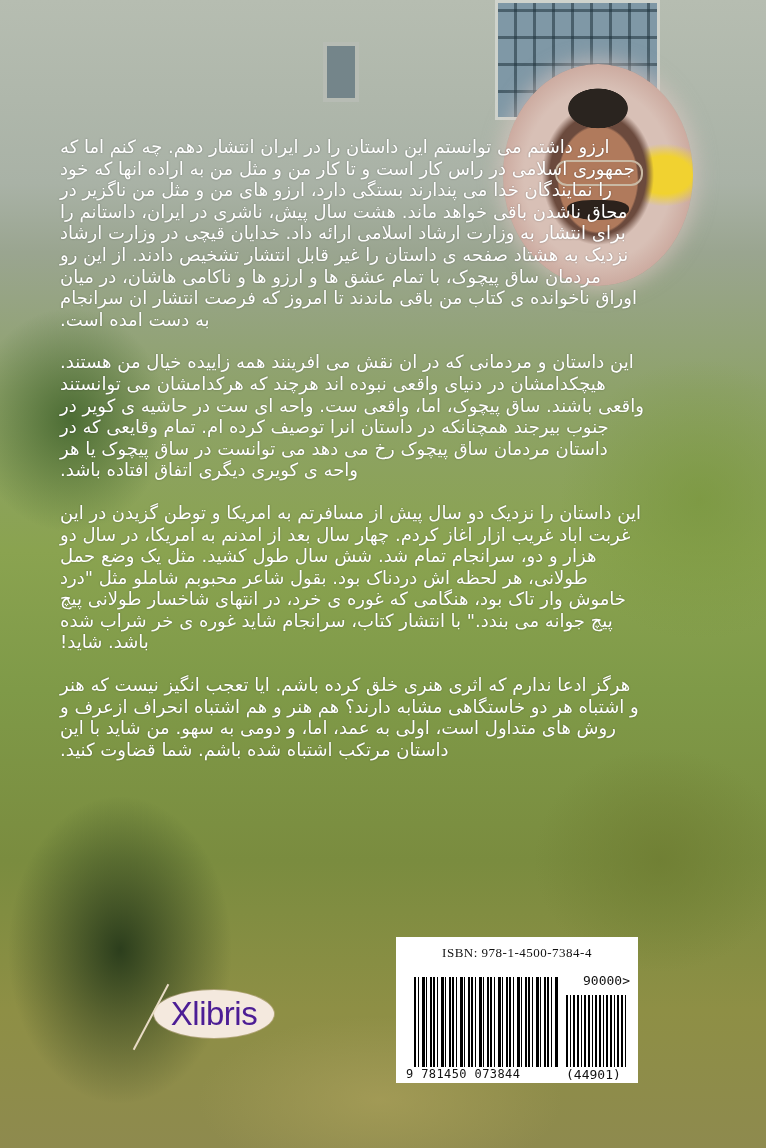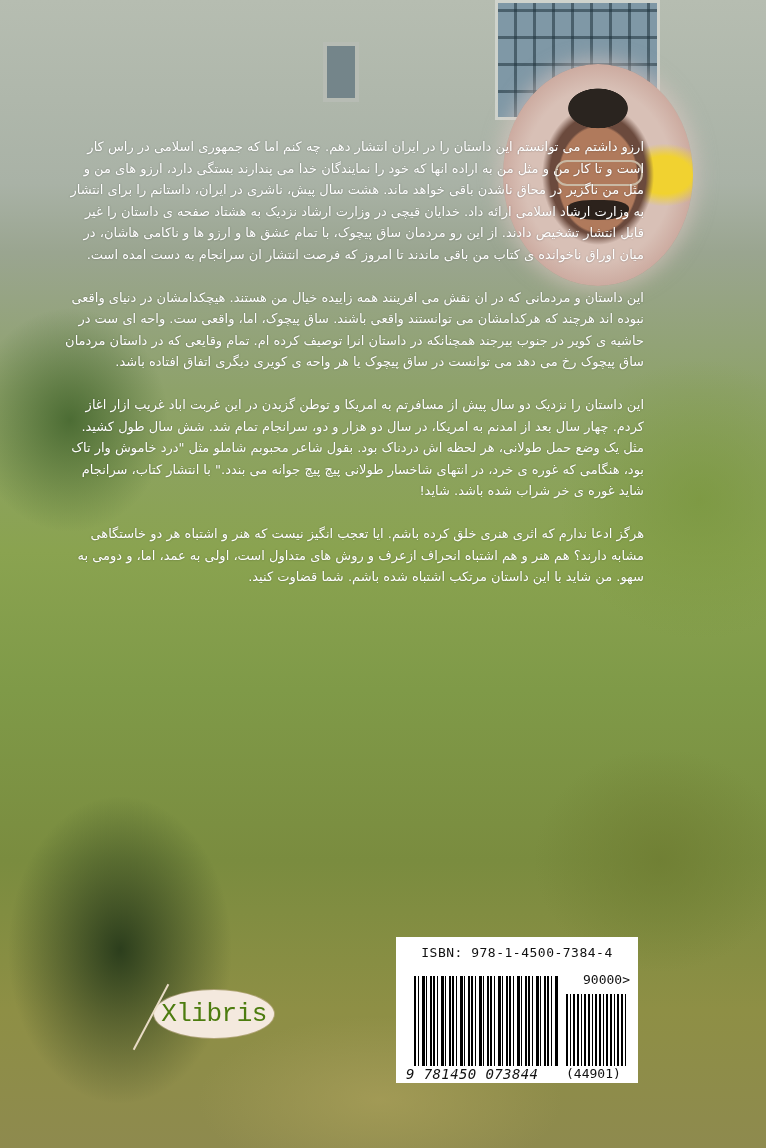--- a/index.html
+++ b/index.html
@@ -40,52 +40,52 @@
     .portrait .glasses {
       position: absolute; left: 52px; top: 96px; width: 88px; height: 26px;
       border: 2px solid #c9b9a4; border-radius: 12px; box-sizing: border-box;
     }
     .portrait .mustache {
       position: absolute; left: 64px; top: 136px; width: 62px; height: 20px;
       background: #2c221c; border-radius: 40% 40% 50% 50%;
     }
     .body-text {
       position: absolute; left: 60px; top: 136px; width: 584px;
-      direction: rtl; text-align: right; unicode-bidi: plaintext;
-      font-family: "DejaVu Sans", sans-serif; font-size: 13px; line-height: 21.6px;
+      direction: rtl; text-align: left; unicode-bidi: plaintext;
+      font-family: "DejaVu Sans", sans-serif; font-size: 18px; line-height: 21.6px;
       color: #ffffff; text-shadow: 0 0 2px rgba(0,0,0,0.35);
     }
     .body-text p { margin: 0 0 21px 0; }
     .body-text p.first { padding-right: 0; margin-right: 0; }
     .isbn-box {
       position: absolute; left: 396px; top: 937px; width: 242px; height: 146px;
       background: #ffffff; box-sizing: border-box; padding: 8px 10px;
       font-family: "DejaVu Sans Mono", monospace; color: #111;
     }
-    .isbn-line { font-size: 13px; letter-spacing: 0.5px; text-align: center; }
+    .isbn-line { font-size: 13px; letter-spacing: 0.5px; text-align: center; font-family: Liberation Serif, serif; }
     .barcode-wrap { position: relative; height: 112px; margin-top: 12px; }
     .bars-main {
       position: absolute; left: 8px; top: 4px; width: 144px; height: 90px;
       background: repeating-linear-gradient(90deg,
         #000 0 2px, #fff 2px 4px, #000 4px 5px, #fff 5px 8px, #000 8px 11px, #fff 11px 12px,
         #000 12px 13px, #fff 13px 16px, #000 16px 18px, #fff 18px 19px);
     }
     .bars-addon {
       position: absolute; left: 160px; top: 22px; width: 60px; height: 72px;
       background: repeating-linear-gradient(90deg,
         #000 0 2px, #fff 2px 4px, #000 4px 5px, #fff 5px 7px, #000 7px 9px, #fff 9px 11px);
     }
     .addon-price { position: absolute; left: 160px; top: 0; width: 64px; font-size: 13px; text-align: right; }
-    .ean-digits { position: absolute; left: 0; top: 94px; font-size: 14px; letter-spacing: 0.4px; font-style: italic; }
+    .ean-digits { position: absolute; left: 0; top: 94px; font-size: 12px; letter-spacing: 0.4px; }
     .addon-digits { position: absolute; left: 160px; top: 94px; font-size: 13px; }
     .publisher-logo {
       position: absolute; left: 154px; top: 990px; width: 120px; height: 48px;
       border-radius: 50%; background: #f4e9de;
       display: flex; align-items: center; justify-content: center;
-      font-family: Liberation Mono, monospace; font-size: 26px; color: #4d7c0f;
+      font-family: Liberation Sans, sans-serif; font-size: 33px; color: #4c1d95;
       letter-spacing: -0.5px;
       box-shadow: 0 0 0 1px rgba(200,180,150,0.6);
     }
     .publisher-logo .swoosh {
       position: absolute; left: -4px; top: -10px; width: 2px; height: 74px;
       background: #e9dcc6; transform: rotate(28deg); transform-origin: center;
     }
   </style>
 </head>
 <body>

